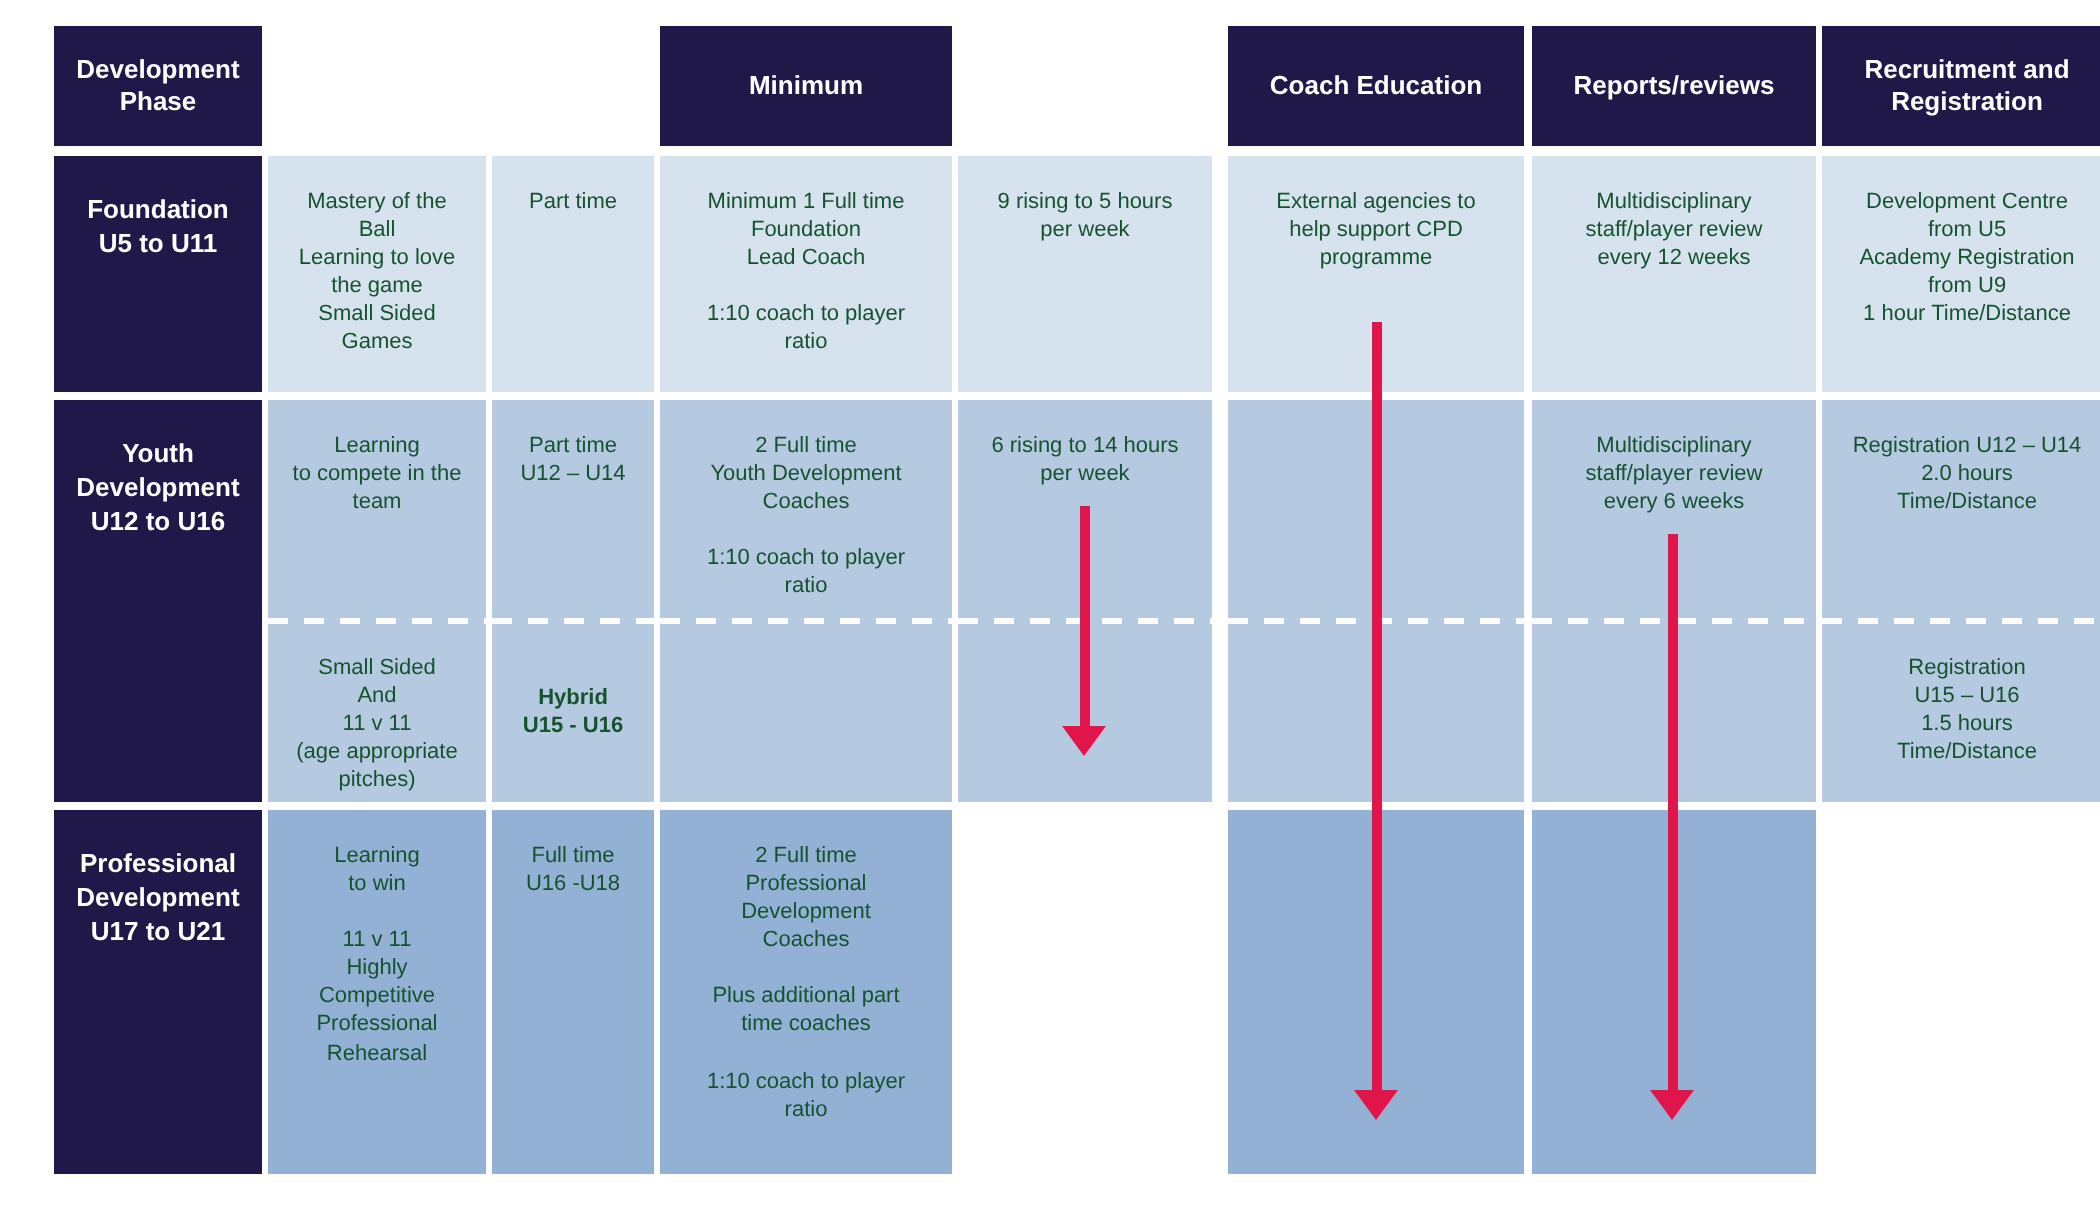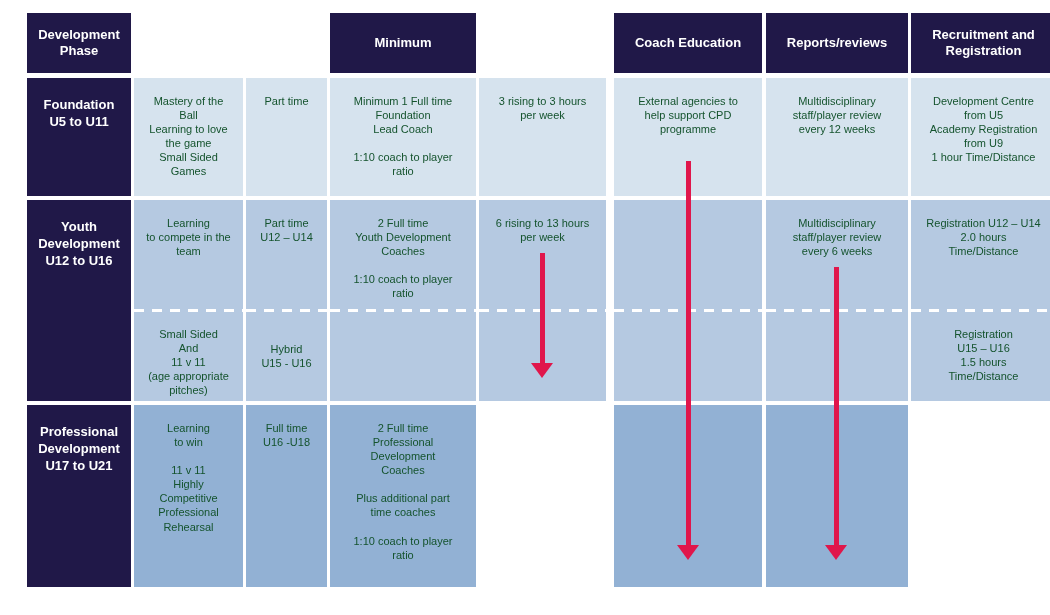--- a/index.html
+++ b/index.html
@@ -31,21 +31,21 @@
     padding-top:19px; line-height:1.3;
   }
   .bg1{background:#d6e3ee}
   .bg2{background:#b5c9e1}
   .bg3{background:#92b1d4}
   .body{padding-top:16px;}
   .r2cell{position:relative; padding-top:0;}
   .sub{position:absolute; left:0; right:0; box-sizing:border-box;}
   .sub.top{top:0; height:111px; padding-top:16px;}
   .sub.bottom{top:111px; bottom:0; padding-top:16px;}
-  .sub.pad-down{padding-top:31px;}
+  .sub.pad-down{padding-top:31px;font-weight:bold;}
   .split{
     position:absolute; left:0; right:0; top:109px; height:3px;
     background:repeating-linear-gradient(90deg,#ffffff 0 10px,rgba(0,0,0,0) 10px 18px);
   }
   .shaft{position:absolute; width:5px; background:#e0164b;}
   .ahead{
     position:absolute; width:0; height:0;
     border-left:11px solid transparent; border-right:11px solid transparent;
     border-top:15px solid #e0164b;
   }
@@ -72,21 +72,21 @@
 the game
 Small Sided
 Games</div>
     <div class="cell body bg1 r1 c3">Part time</div>
     <div class="cell body bg1 r1 c4">Minimum 1 Full time
 Foundation
 Lead Coach
 
 1:10 coach to player
 ratio</div>
-    <div class="cell body bg1 r1 c5">3 rising to 3 hours
+    <div class="cell body bg1 r1 c5">9 rising to 5 hours
 per week</div>
     <div class="cell body bg1 r1 c6">External agencies to
 help support CPD
 programme</div>
     <div class="cell body bg1 r1 c7">Multidisciplinary
 staff/player review
 every 12 weeks</div>
     <div class="cell body bg1 r1 c8">Development Centre
 from U5
 Academy Registration
@@ -121,21 +121,21 @@
       <div class="sub top">2 Full time
 Youth Development
 Coaches
 
 1:10 coach to player
 ratio</div>
       <div class="split"></div>
     </div>
 
     <div class="cell bg2 r2 c5 r2cell">
-      <div class="sub top">6 rising to 13 hours
+      <div class="sub top">6 rising to 14 hours
 per week</div>
       <div class="split"></div>
     </div>
 
     <div class="cell bg2 r2 c6 r2cell">
       <div class="sub top"></div>
       <div class="split"></div>
     </div>
 
     <div class="cell bg2 r2 c7 r2cell">

